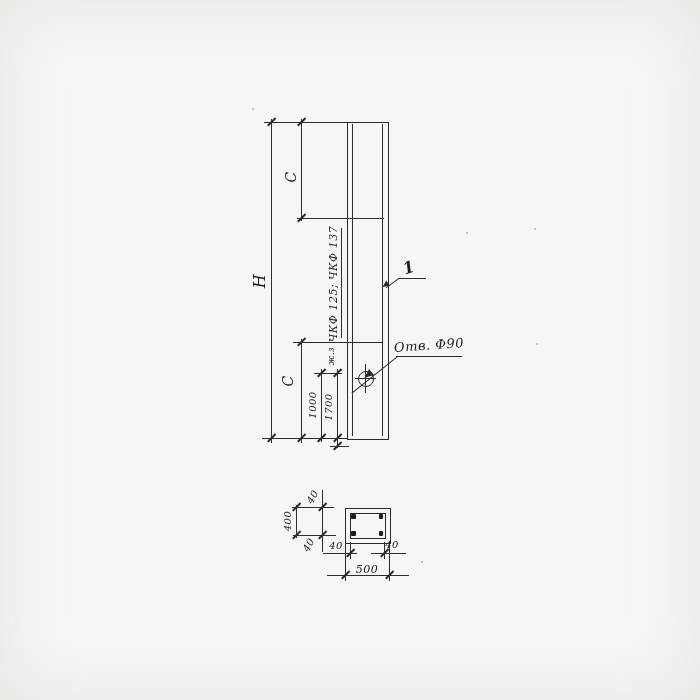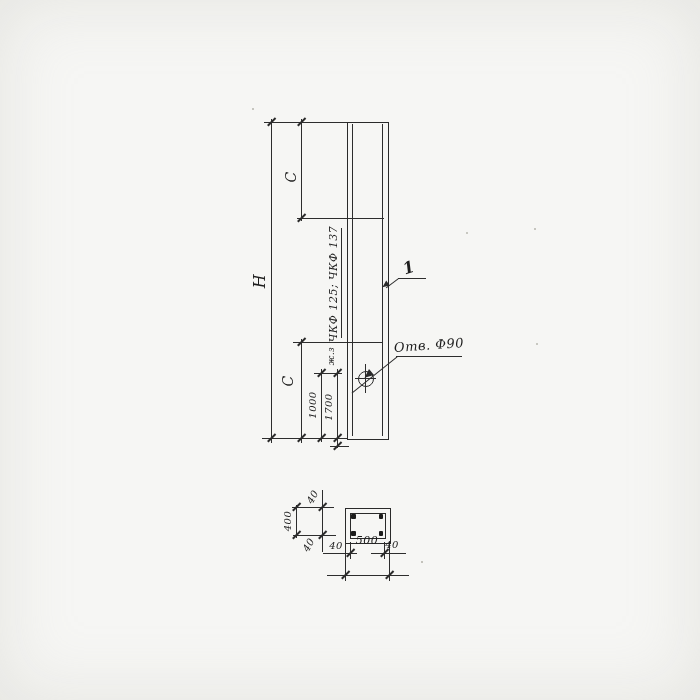--- a/index.html
+++ b/index.html
@@ -115,21 +115,21 @@
     <i class="ln v" style="left:384px;top:542px;height:17px"></i>
     <i class="ln h" style="left:323px;top:553px;width:34px"></i>
     <i class="ln h" style="left:371px;top:553px;width:35px"></i>
     <i class="tk" style="left:350px;top:553px"></i>
     <i class="tk" style="left:384px;top:553px"></i>
     <span class="lb" style="left:336px;top:546px;font-size:10px">40</span>
     <span class="lb" style="left:392px;top:545px;font-size:10px">40</span>
     <i class="ln h" style="left:327px;top:575px;width:82px"></i>
     <i class="tk" style="left:345px;top:575px"></i>
     <i class="tk" style="left:389px;top:575px"></i>
-    <span class="lb" style="left:367px;top:540px;font-size:11px">500</span>
+    <span class="lb" style="left:367px;top:569px;font-size:11px">500</span>
   </div>
 
   <i class="speck" style="left:466px;top:232px;width:2px;height:2px"></i>
   <i class="speck" style="left:534px;top:228px;width:2px;height:1.5px"></i>
   <i class="speck" style="left:536px;top:343px;width:2px;height:2px"></i>
   <i class="speck" style="left:421px;top:561px;width:1.5px;height:1.5px"></i>
   <i class="speck" style="left:252px;top:108px;width:2px;height:1.5px"></i>
 </div>
 
 </body></html>

